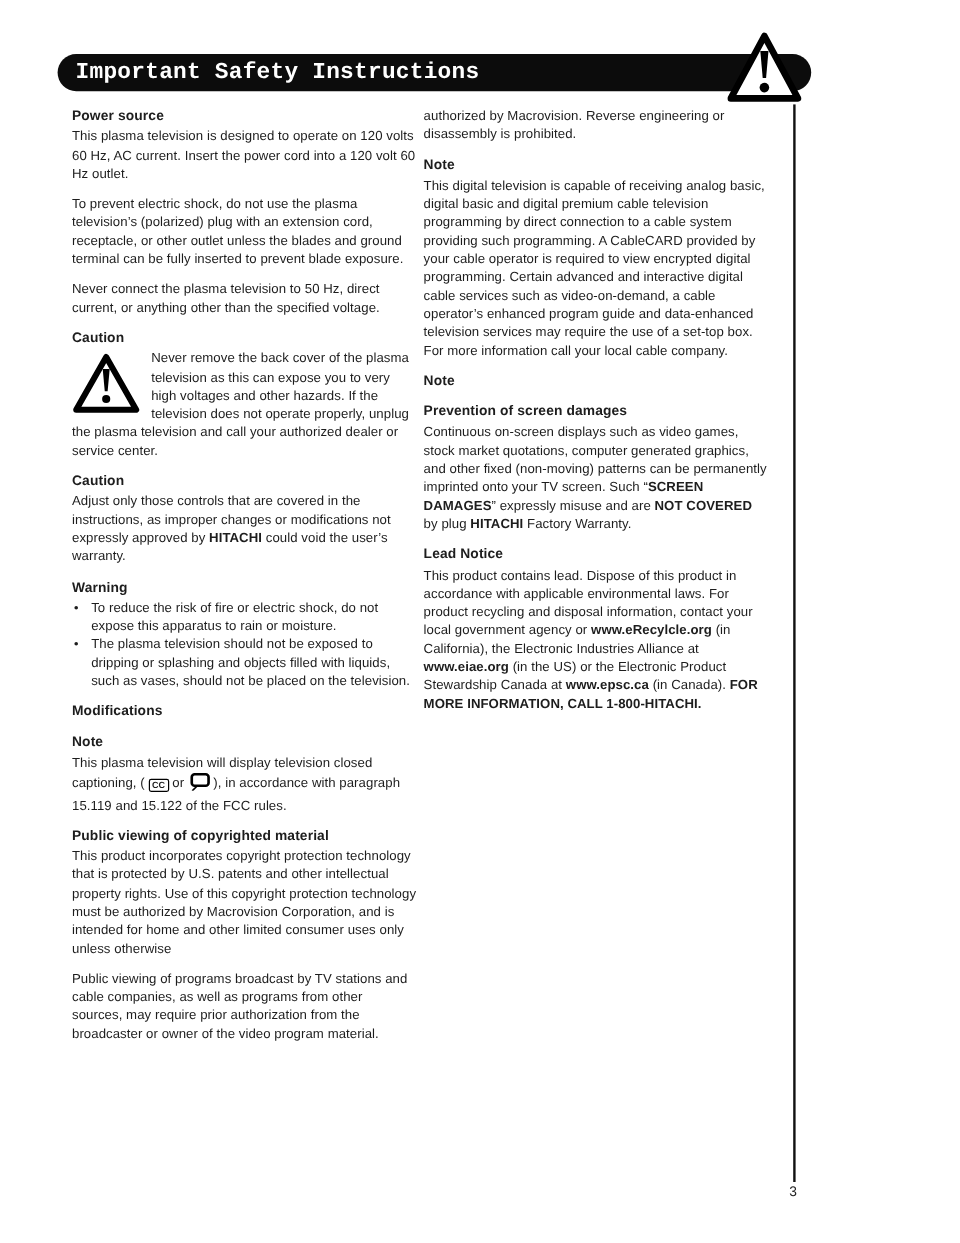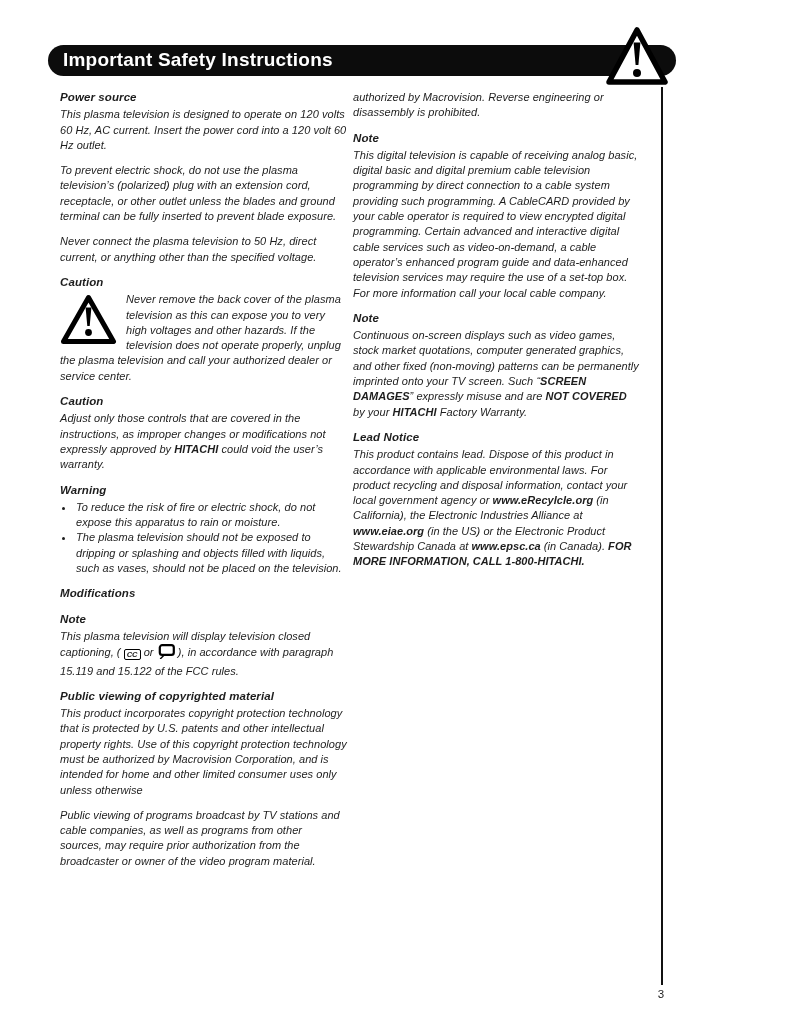--- a/index.html
+++ b/index.html
@@ -14,20 +14,21 @@
   }
   .page { position: absolute; inset: 0; }
 
   
   .header-bar {
     position: absolute; left: 48px; top: 45px;
     width: 628px; height: 31px;
     background: #0c0c0c;
     border-radius: 16px;
     z-index: 1;
+    font-family: Liberation Mono, monospace;
   }
   .header-bar .title {
     display: block;
     padding-left: 15px;
     line-height: 30px;
     font-size: 19px;
     font-weight: bold;
     letter-spacing: 0.2px;
     color: #ffffff;
     white-space: nowrap;
@@ -49,21 +50,20 @@
     font-size: 11.5px;
     color: #222;
   }
 
   
   .col {
     position: absolute; top: 90px;
     font-size: 11px;
     line-height: 15.3px;
     letter-spacing: 0.05px;
-    font-style: italic;
   }
   .col-left  { left: 60px;  width: 287px; }
   .col-right { left: 353px; width: 288px; }
 
   .col h3 {
     font-size: 11.5px;
     font-weight: bold;
     margin: 10px 0 2px 0;
     letter-spacing: 0.1px;
   }
@@ -159,20 +159,21 @@
 
   <div class="col col-right">
 
     <p>authorized by Macrovision. Reverse engineering or disassembly is prohibited.</p>
 
     <h3>Note</h3>
     <p>This digital television is capable of receiving analog basic, digital basic and digital premium cable television programming by direct connection to a cable system providing such programming. A CableCARD provided by your cable operator is required to view encrypted digital programming. Certain advanced and interactive digital cable services such as video-on-demand, a cable operator’s enhanced program guide and data-enhanced television services may require the use of a set-top box. For more information call your local cable company.</p>
 
     <h3>Note</h3>
 
-    <p><span>Continuous on-screen displays such as video games, stock market quotations, computer generated graphics, and other fixed (non-moving) patterns can be permanently imprinted onto your TV screen. Such “</span><b>SCREEN DAMAGES</b><span>” expressly misuse and are </span><b>NOT COVERED</b><span> by your </span><b>HITACHI</b><span> Factory Warranty.</span></p>
+    <h3>Prevention of screen damages</h3>
+    <p><span>Continuous on-screen displays such as video games, stock market quotations, computer generated graphics, and other fixed (non-moving) patterns can be permanently imprinted onto your TV screen. Such “</span><b>SCREEN DAMAGES</b><span>” expressly misuse and are </span><b>NOT COVERED</b><span> by plug </span><b>HITACHI</b><span> Factory Warranty.</span></p>
 
     <h3>Lead Notice</h3>
     <p><span>This product contains lead. Dispose of this product in accordance with applicable environmental laws. For product recycling and disposal information, contact your local government agency or </span><b>www.eRecylcle.org</b><span> (in California), the Electronic Industries Alliance at </span><b>www.eiae.org</b><span> (in the US) or the Electronic Product Stewardship Canada at </span><b>www.epsc.ca</b><span> (in Canada). </span><b>FOR MORE INFORMATION, CALL 1-800-HITACHI.</b></p>
 
   </div>
 
 </div>
 
 </body></html>

